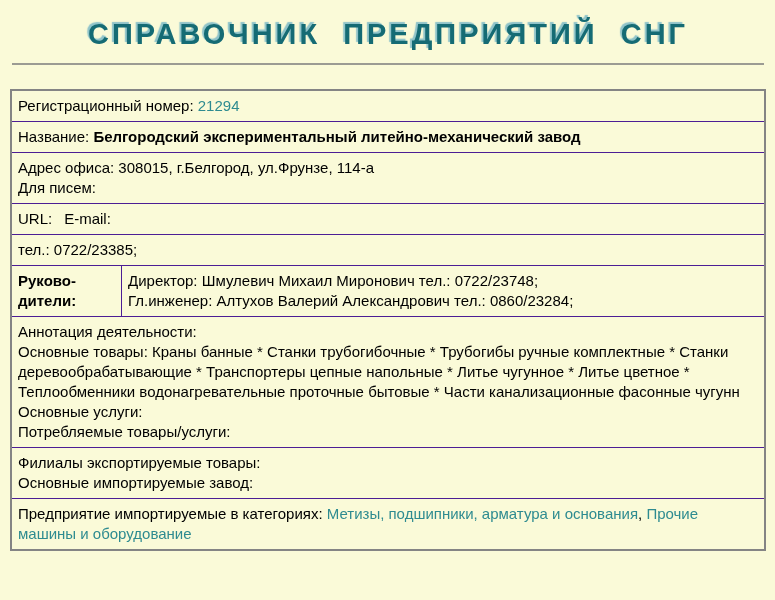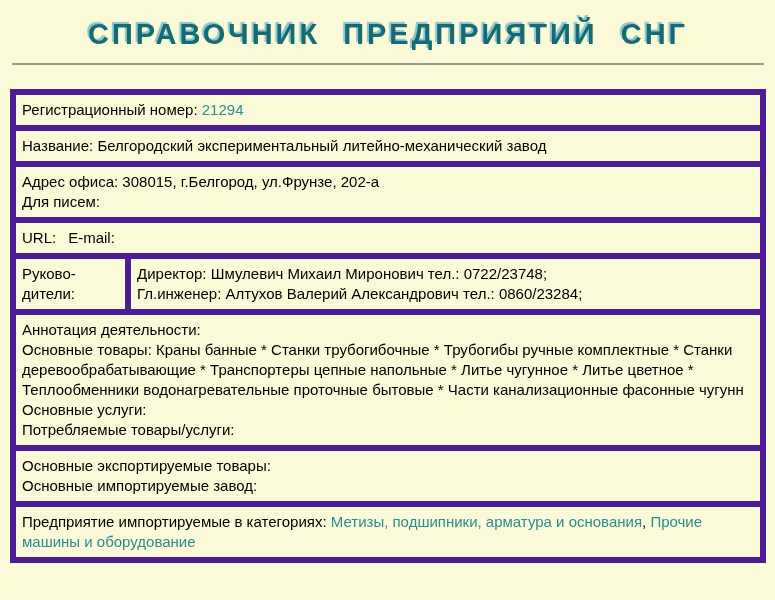--- a/index.html
+++ b/index.html
@@ -34,29 +34,30 @@
     margin: 0 2px 24px 2px;
   }
   table.info {
     width: 100%;
     border-collapse: collapse;
     border: 2px solid #848484;
     font-size: 15px;
     line-height: 20px;
   }
   table.info td {
-    border: 6px solid #4c1d95;
+    border: 1px solid #4c1d95;
     padding: 5px 6px;
     vertical-align: top;
   }
   td.heads-label {
     width: 97px;
     white-space: pre-line;
+    font-weight: bold;
   }
-  .bold { font-weight: normal; }
+  .bold { font-weight: bold; }
   .link {
     color: #2e8b90;
     text-decoration: none;
     cursor: pointer;
   }
   .gap { display: inline-block; width: 12px; }
   .line { display: block; }
 </style>
 </head>
 <body>
@@ -79,31 +80,36 @@
 
     <tr>
       <td colspan="2">
         <span>Название:</span>
         <span class="bold">Белгородский экспериментальный литейно-механический завод</span>
       </td>
     </tr>
 
     <tr>
       <td colspan="2">
-        <span class="line">Адрес офиса: 308015, г.Белгород, ул.Фрунзе, 202-а</span>
+        <span class="line">Адрес офиса: 308015, г.Белгород, ул.Фрунзе, 114-а</span>
         <span class="line">Для писем:</span>
       </td>
     </tr>
 
     <tr>
       <td colspan="2">
         <span>URL:</span><span class="gap"></span><span>E-mail:</span>
       </td>
     </tr>
 
+    <tr>
+      <td colspan="2">
+        <span>тел.: 0722/23385;</span>
+      </td>
+    </tr>
 
     <tr>
       <td class="heads-label">Руково-
 дители:</td>
       <td>
         <span class="line">Директор: Шмулевич Михаил Миронович тел.: 0722/23748;</span>
         <span class="line">Гл.инженер: Алтухов Валерий Александрович тел.: 0860/23284;</span>
       </td>
     </tr>
 
@@ -113,21 +119,21 @@
         <span class="line">Аннотация деятельности:</span>
         <span class="line">Основные товары: Краны банные * Станки трубогибочные * Трубогибы ручные комплектные * Станки деревообрабатывающие * Транспортеры цепные напольные * Литье чугунное * Литье цветное * Теплообменники водонагревательные проточные бытовые * Части канализационные фасонные чугунн</span>
         <span class="line">Основные услуги:</span>
         <span class="line">Потребляемые товары/услуги:</span>
       </td>
     </tr>
 
 
     <tr>
       <td colspan="2">
-        <span class="line">Основные экспортируемые товары:</span>
+        <span class="line">Филиалы экспортируемые товары:</span>
         <span class="line">Основные импортируемые завод:</span>
       </td>
     </tr>
 
     <tr>
       <td colspan="2">
         <span>Предприятие импортируемые в категориях:</span>
         <a class="link">Метизы, подшипники, арматура и основания</a><span>,</span>
         <a class="link">Прочие машины и оборудование</a>
       </td>

